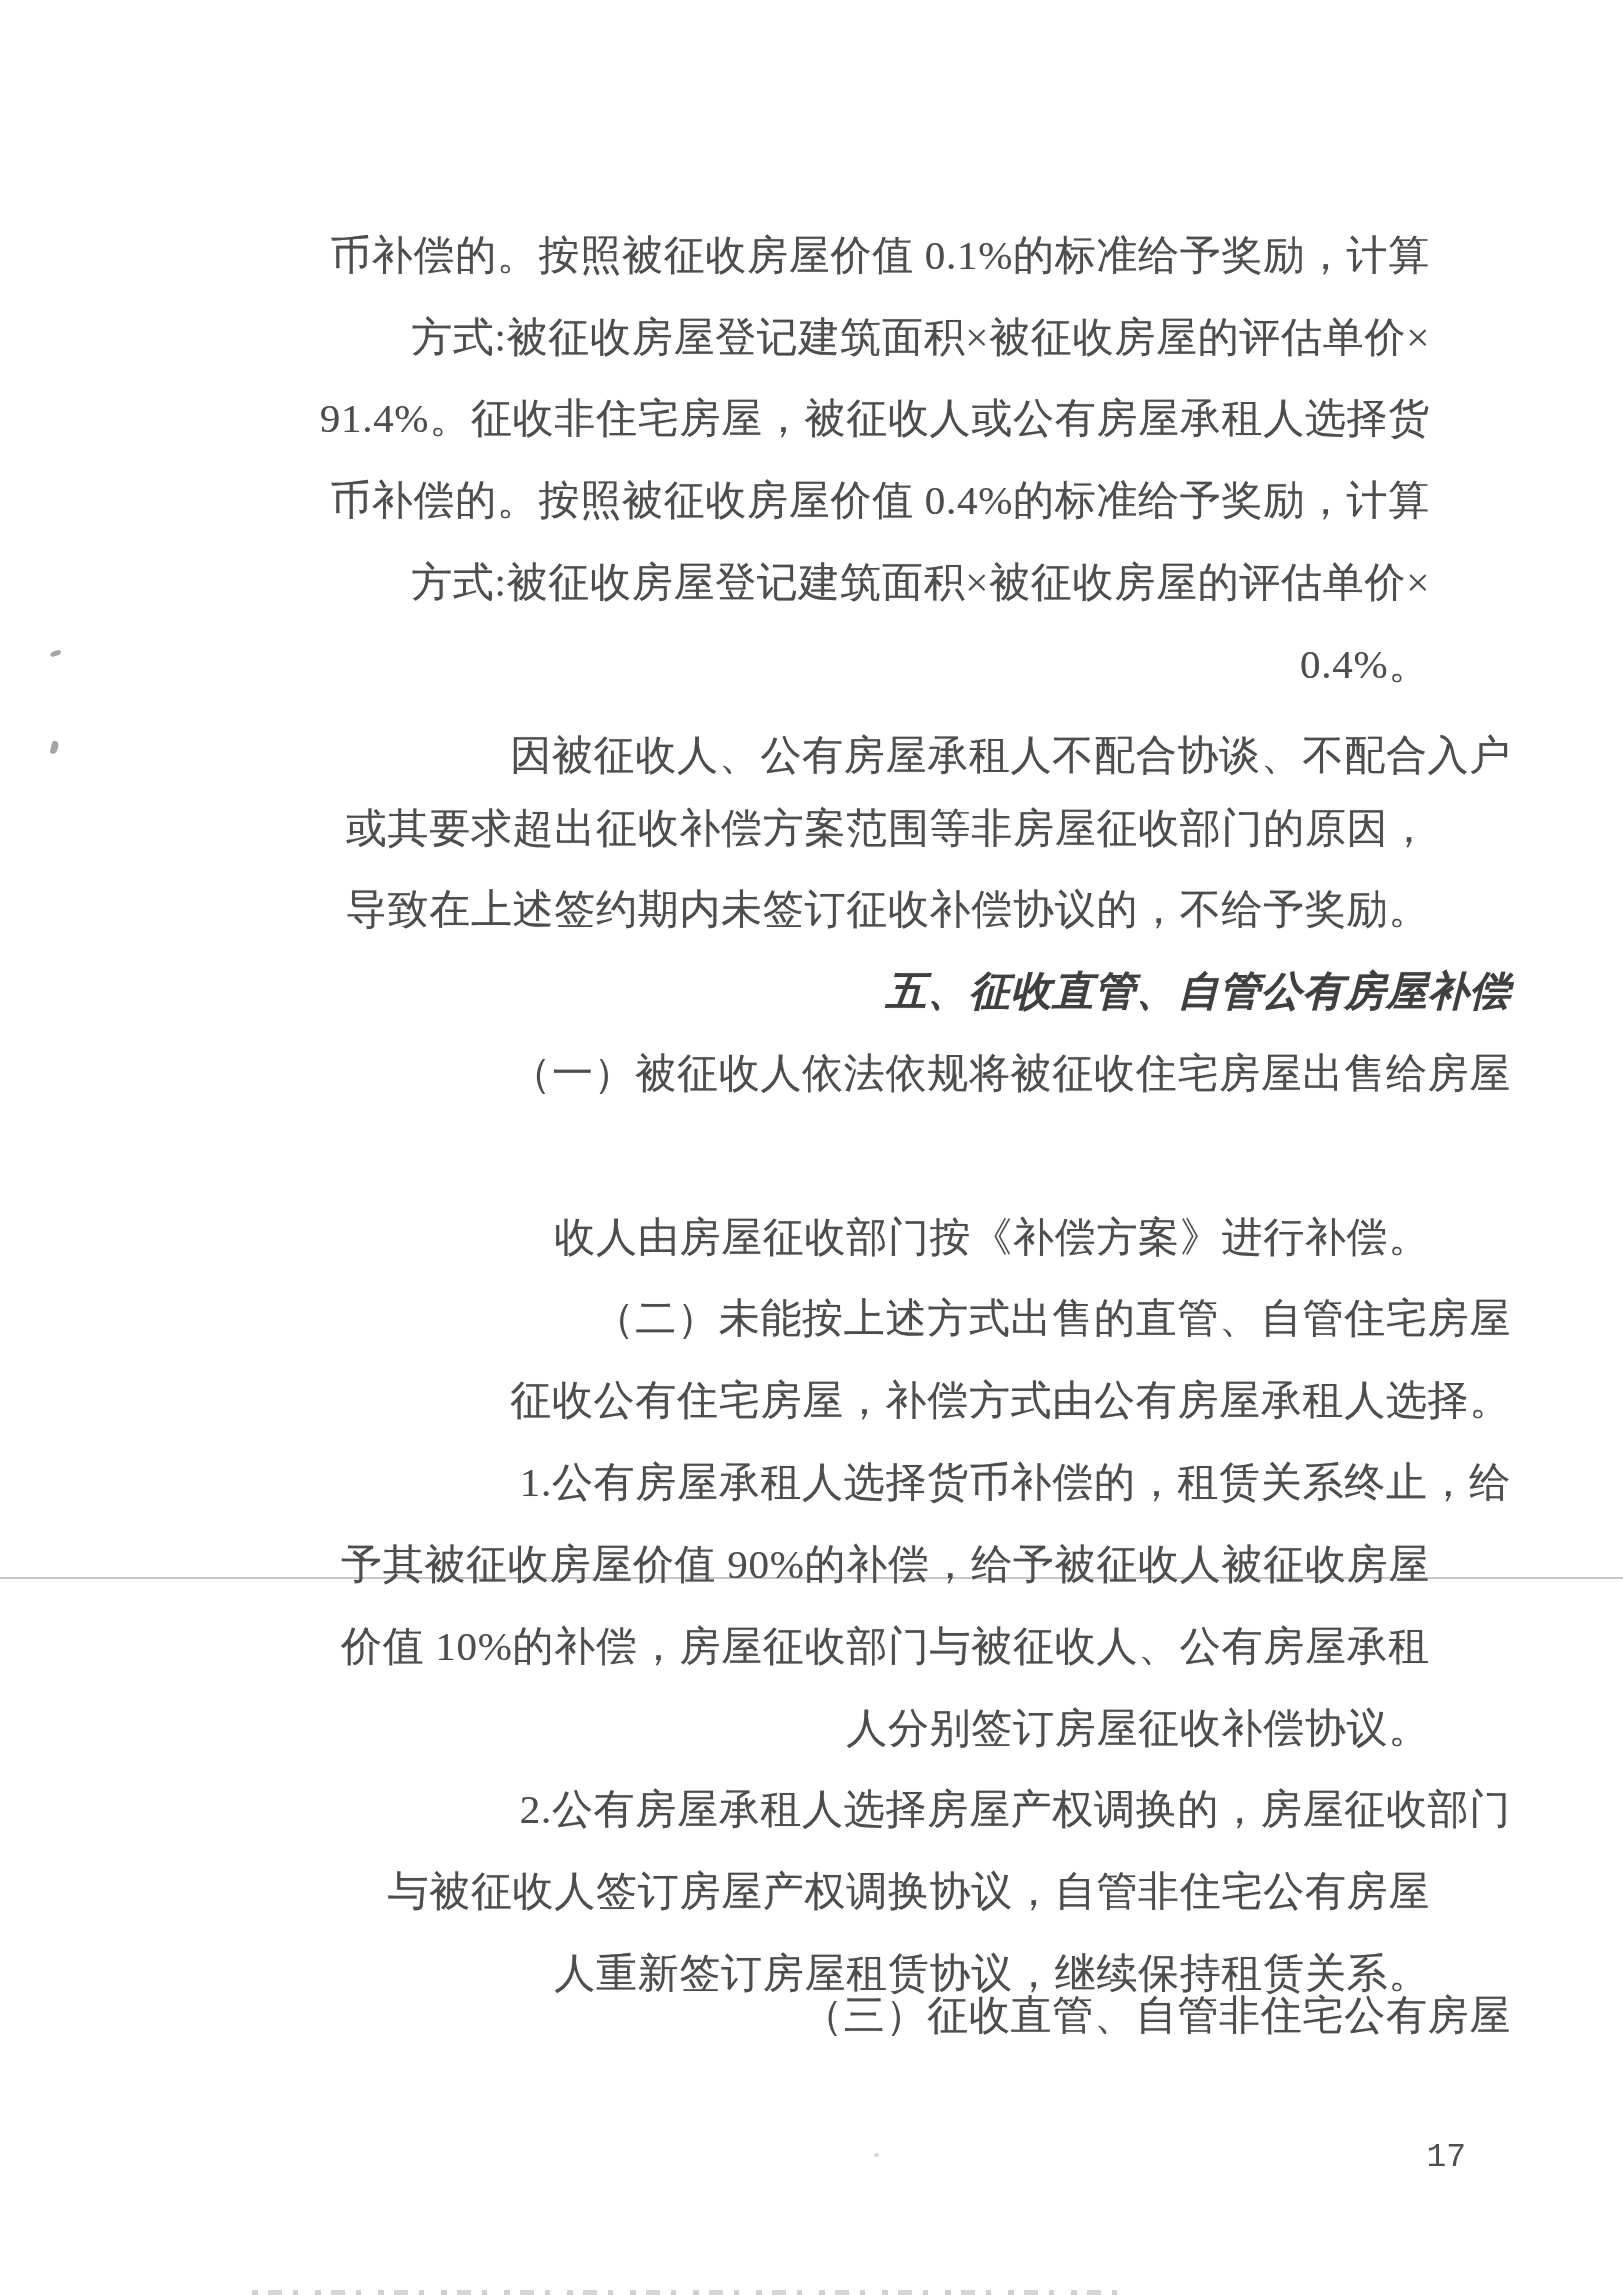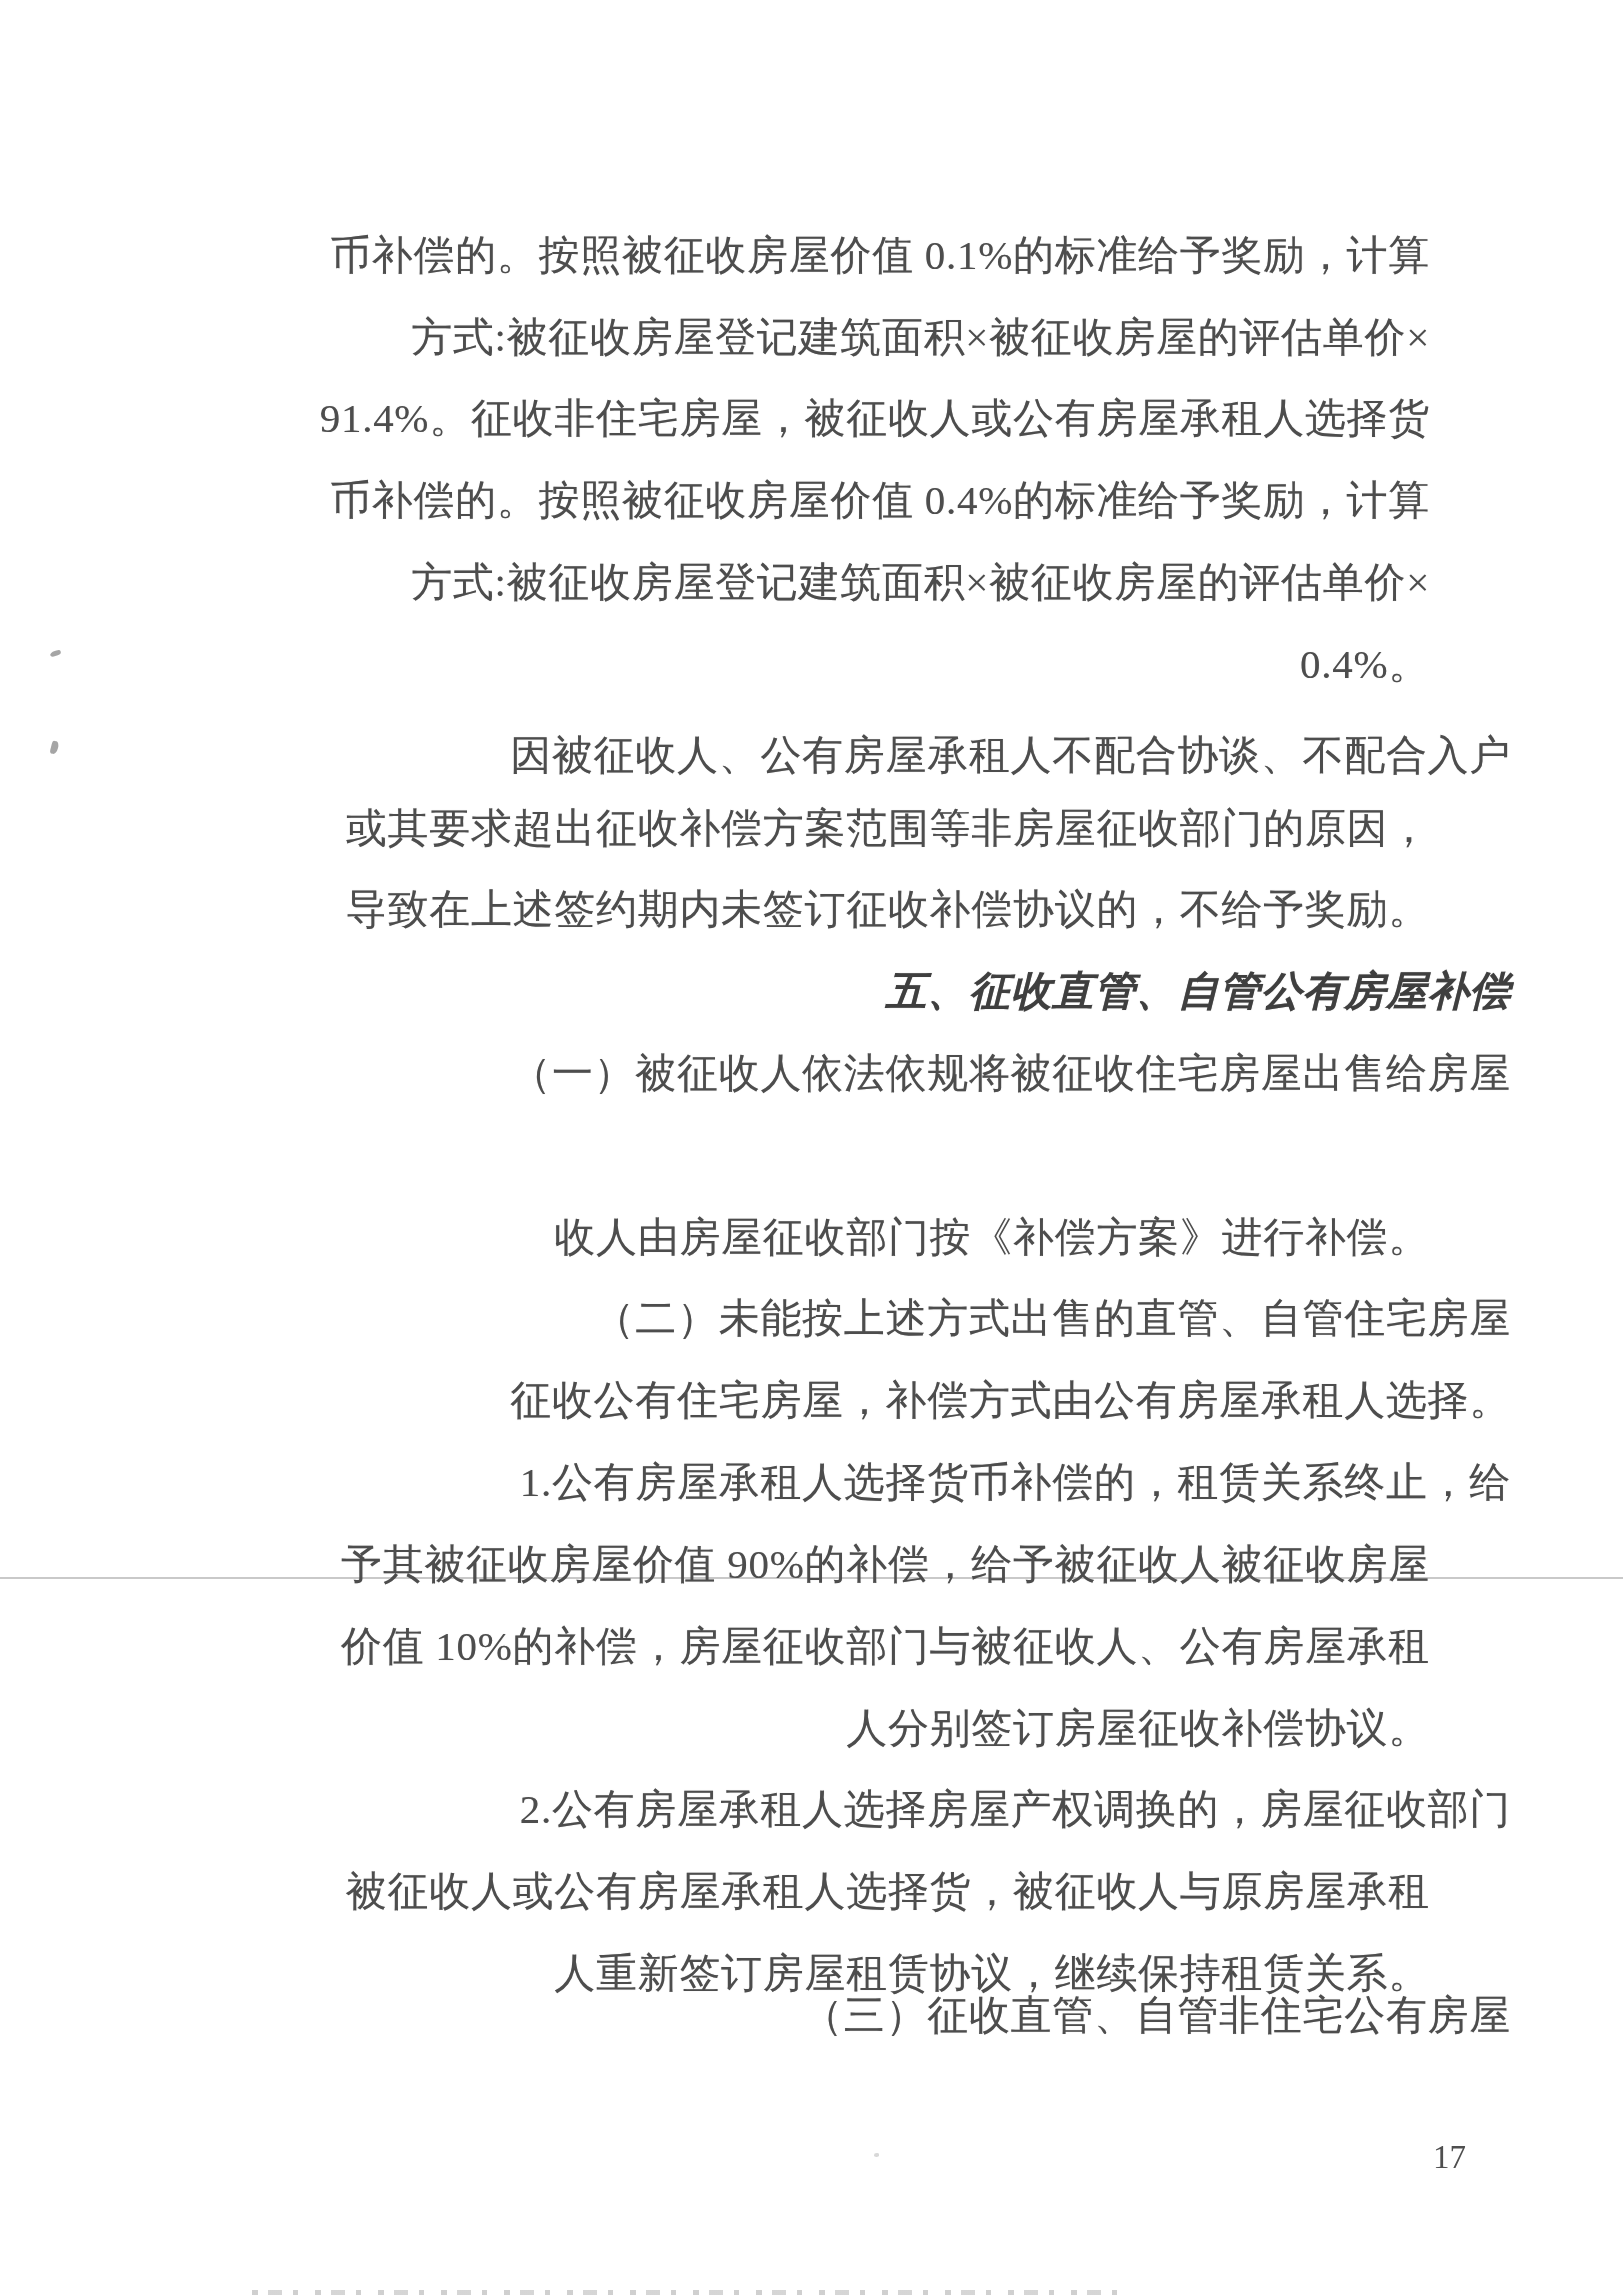--- a/index.html
+++ b/index.html
@@ -26,21 +26,21 @@
   .indent{padding-left:81px;}
   .bold{font-weight:bold;color:#3f3f3f;text-shadow:0 0 0.7px rgba(60,60,60,.6);font-style:italic;}
   .page-number{
     position:absolute;
     top:2139px;
     left:0;
     width:1466px;
     text-align:center;
     font-size:33px;
     color:#4f4f4f;
-    font-family:Liberation Serif, serif;
+    font-family:Liberation Mono, monospace;
   }
   .scan-line{
     position:absolute;
     top:1577px;
     left:0;
     width:1623px;
     height:2px;
     background:#c9c9c9;
     z-index:1;
   }
@@ -86,21 +86,21 @@
   <div class="line indent bold" style="top:964px">五、征收直管、自管公有房屋补偿</div>
   <div class="line indent" style="top:1046px">（一）被征收人依法依规将被征收住宅房屋出售给房屋</div>
   <div class="line" style="top:1210px">收人由房屋征收部门按《补偿方案》进行补偿。</div>
   <div class="line indent" style="top:1291px">（二）未能按上述方式出售的直管、自管住宅房屋</div>
   <div class="line indent" style="top:1373px">征收公有住宅房屋，补偿方式由公有房屋承租人选择。</div>
   <div class="line indent" style="top:1455px">1.公有房屋承租人选择货币补偿的，租赁关系终止，给</div>
   <div class="line" style="top:1537px">予其被征收房屋价值 90%的补偿，给予被征收人被征收房屋</div>
   <div class="line" style="top:1619px">价值 10%的补偿，房屋征收部门与被征收人、公有房屋承租</div>
   <div class="line" style="top:1701px">人分别签订房屋征收补偿协议。</div>
   <div class="line indent" style="top:1782px">2.公有房屋承租人选择房屋产权调换的，房屋征收部门</div>
-  <div class="line" style="top:1864px">被征收人或公有房屋承租人选择货，被征收人与原房屋承租</div>
+  <div class="line" style="top:1864px">与被征收人签订房屋产权调换协议，自管非住宅公有房屋</div>
   <div class="line" style="top:1946px">人重新签订房屋租赁协议，继续保持租赁关系。</div>
   <div class="line indent" style="top:1988px">（三）征收直管、自管非住宅公有房屋</div>
 
   <div class="page-number">17</div>
 
   <div class="speck speck-1"></div>
   <div class="speck speck-2"></div>
   <div class="speck speck-3"></div>
   <div class="bleed-through"></div>
 

